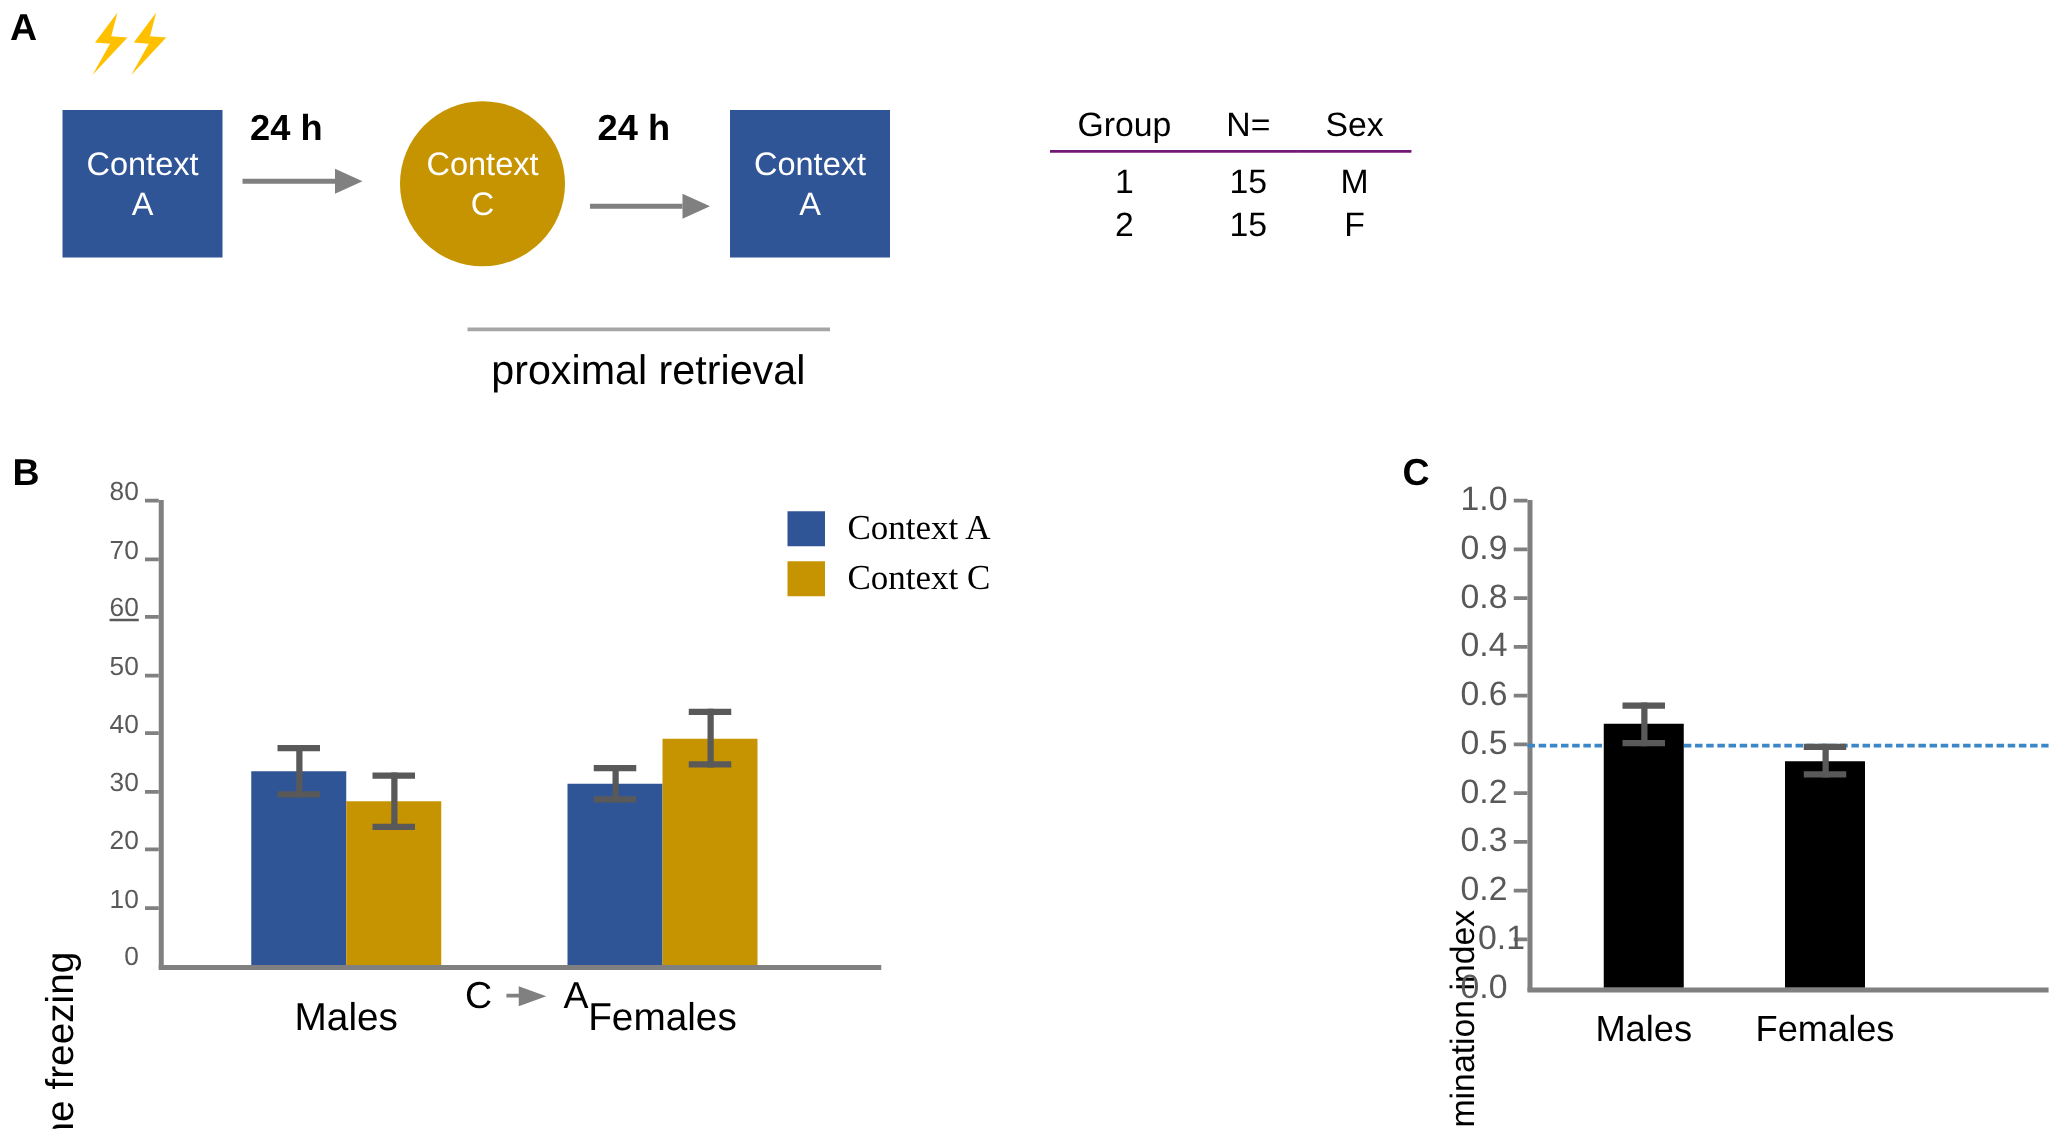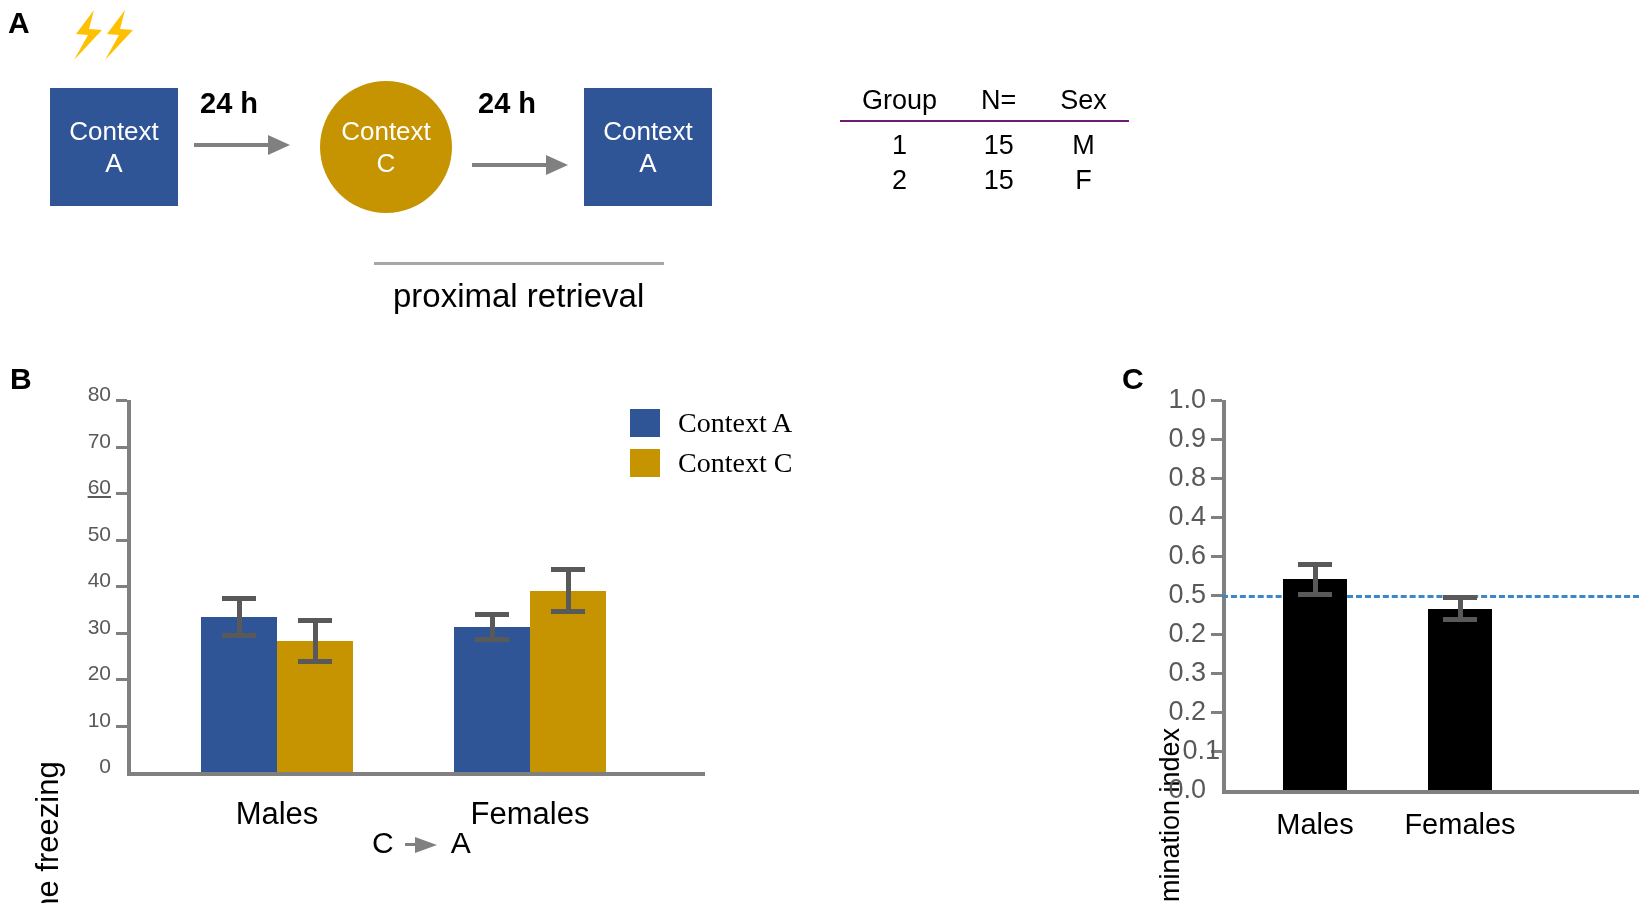--- a/index.html
+++ b/index.html
@@ -44,21 +44,21 @@
   .xcat{position:absolute;text-align:center;}
 
   
   #panelB .ytick-label{font-size:21px;}
   #panelB .xcat{font-size:31px;}
   .ylabel-b{position:absolute;font-size:31px;transform:rotate(-90deg);
             transform-origin:left top;white-space:nowrap;}
   .legend-swatch{width:30px;height:28px;display:inline-block;vertical-align:middle;}
   .legend-text{font-size:28px;vertical-align:middle;margin-left:14px;}
   .legend-row{margin-bottom:8px;white-space:nowrap;font-family:Liberation Serif, serif;}
-  .ca-annot{position:absolute;font-size:30px;white-space:nowrap;margin-top:46px;}
+  .ca-annot{position:absolute;font-size:30px;white-space:nowrap;}
 
   
   #panelC .ytick-label{font-size:27px;}
   #panelC .xcat{font-size:29px;}
   .ylabel-c{position:absolute;font-size:27px;transform:rotate(-90deg);
             transform-origin:left top;white-space:nowrap;}
   .ref-line{position:absolute;height:0;border-top:3px dashed #3C87C8;}
 </style>
 </head>
 <body>

